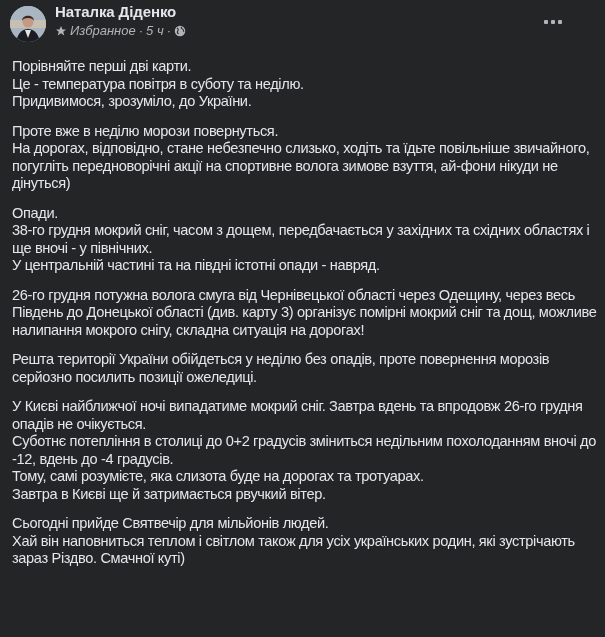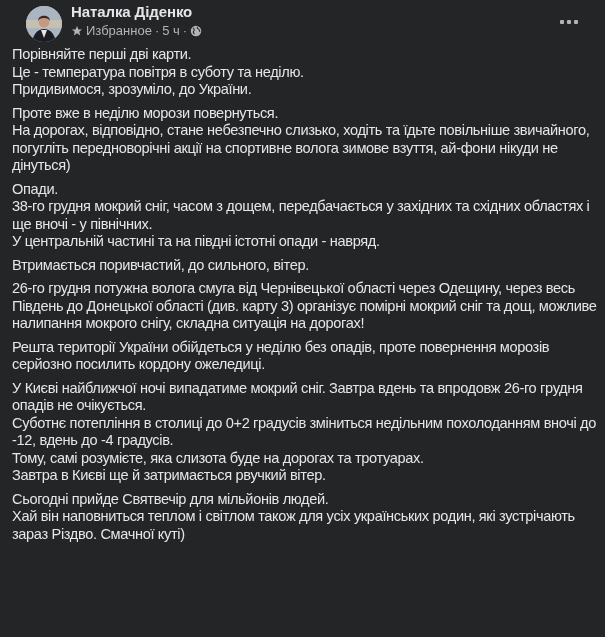--- a/index.html
+++ b/index.html
@@ -10,21 +10,21 @@
   body {
     width: 605px;
     height: 637px;
     overflow: hidden;
     font-family: "Liberation Sans", "DejaVu Sans", sans-serif;
     color: #e4e6eb;
     position: relative;
   }
   .post-header {
     position: absolute;
-    left: 16px; top: 0;
+    left: 0; top: 0;
     width: 575px;
     height: 44px;
   }
   .avatar {
     position: absolute;
     left: 10px; top: 6px;
     width: 36px; height: 36px;
     border-radius: 50%;
     overflow: hidden;
     background: radial-gradient(circle at 50% 30%, #8a6a5a 0 18%, transparent 19%),
@@ -40,41 +40,42 @@
     letter-spacing: -0.1px;
   }
   .meta-line {
     position: absolute;
     left: 55px; top: 23px;
     font-size: 13px;
     color: #b0b3b8;
     display: flex;
     align-items: center;
     gap: 3px;
+    font-style: italic;
   }
   .meta-line .icon { display: inline-flex; align-items: center; }
   .more-button {
     position: absolute;
     right: 8px; top: 8px;
     width: 28px; height: 28px;
     display: flex; align-items: center; justify-content: center;
     border-radius: 50%;
     cursor: pointer;
   }
   .post-body {
     position: absolute;
     left: 12px; top: 46px;
     width: 590px;
     font-size: 14.6px;
     line-height: 17.5px;
     letter-spacing: -0.35px;
     color: #e4e6eb;
   }
   .post-body p {
-    margin: 0 0 6px 0;
+    margin: 12px 0 6px 0;
     white-space: pre-line;
   }
 </style>
 </head>
 <body>
 
 <div class="post-header">
   <div class="avatar">
     <svg width="36" height="36" viewBox="0 0 36 36">
       <rect x="0" y="0" width="36" height="36" fill="#a9b6c2"></rect>
@@ -114,22 +115,21 @@
 
 <div class="post-body">
   <p>Порівняйте перші дві карти.
 Це - температура повітря в суботу та неділю.
 Придивимося, зрозуміло, до України.</p>
   <p>Проте вже в неділю морози повернуться.
 На дорогах, відповідно, стане небезпечно слизько, ходіть та їдьте повільніше звичайного, погугліть передноворічні акції на спортивне волога зимове взуття, ай-фони нікуди не дінуться)</p>
   <p>Опади.
 38-го грудня мокрий сніг, часом з дощем, передбачається у західних та східних областях і ще вночі - у північних.
 У центральній частині та на півдні істотні опади - навряд.</p>
-  <p>Втримається поривчастий, до сильного, вітер.</p>
   <p>26-го грудня потужна волога смуга від Чернівецької області через Одещину, через весь Південь до Донецької області (див. карту 3) організує помірні мокрий сніг та дощ, можливе налипання мокрого снігу, складна ситуація на дорогах!</p>
-  <p>Решта території України обійдеться у неділю без опадів, проте повернення морозів серйозно посилить кордону ожеледиці.</p>
+  <p>Решта території України обійдеться у неділю без опадів, проте повернення морозів серйозно посилить позиції ожеледиці.</p>
   <p>У Києві найближчої ночі випадатиме мокрий сніг. Завтра вдень та впродовж 26-го грудня опадів не очікується.
 Суботнє потепління в столиці до 0+2 градусів зміниться недільним похолоданням вночі до -12, вдень до -4 градусів.
 Тому, самі розумієте, яка слизота буде на дорогах та тротуарах.
 Завтра в Києві ще й затримається рвучкий вітер.</p>
   <p>Сьогодні прийде Святвечір для мільйонів людей.
 Хай він наповниться теплом і світлом також для усіх українських родин, які зустрічають зараз Різдво. Смачної куті)</p>
 </div>
 
 </body></html>

